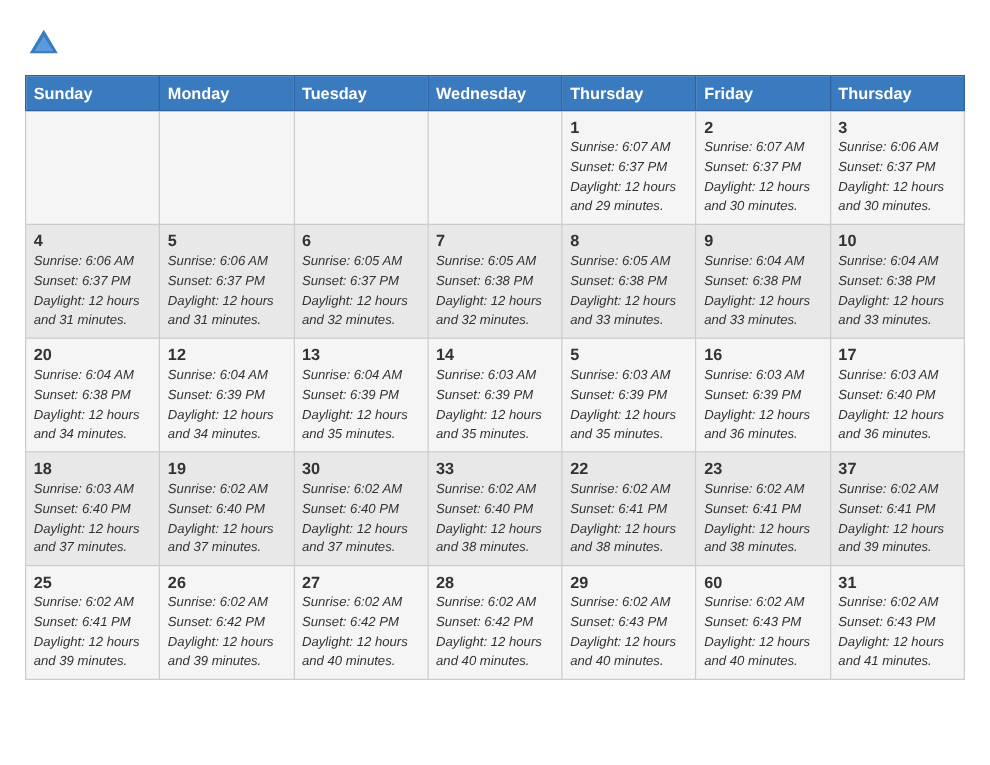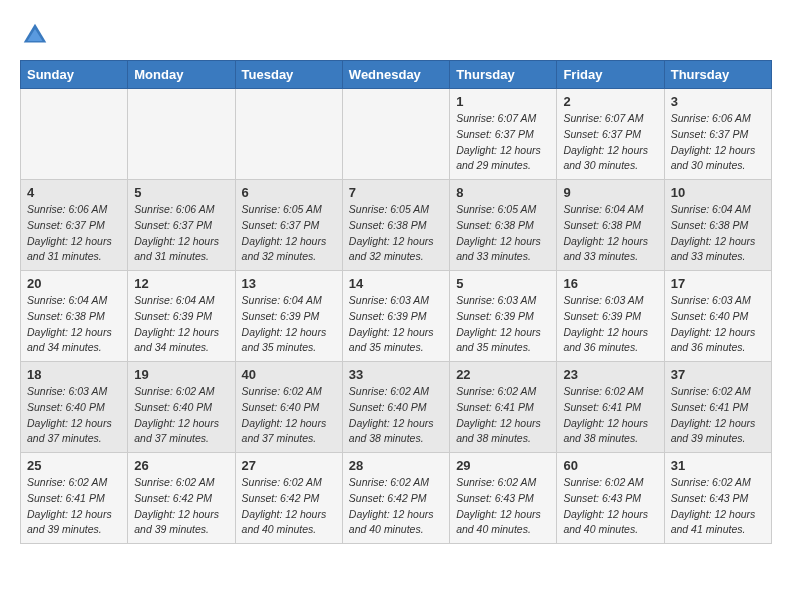--- a/index.html
+++ b/index.html
@@ -248,21 +248,21 @@
 Sunset: 6:40 PM
 Daylight: 12 hours and 37 minutes.</div>
         </td>
         <td>
           <span class="day-num">19</span>
           <div class="day-info" style="white-space: pre-line;">Sunrise: 6:02 AM
 Sunset: 6:40 PM
 Daylight: 12 hours and 37 minutes.</div>
         </td>
         <td>
-          <span class="day-num">40</span>
+          <span class="day-num">30</span>
           <div class="day-info" style="white-space: pre-line;">Sunrise: 6:02 AM
 Sunset: 6:40 PM
 Daylight: 12 hours and 37 minutes.</div>
         </td>
         <td>
           <span class="day-num">33</span>
           <div class="day-info" style="white-space: pre-line;">Sunrise: 6:02 AM
 Sunset: 6:40 PM
 Daylight: 12 hours and 38 minutes.</div>
         </td>

